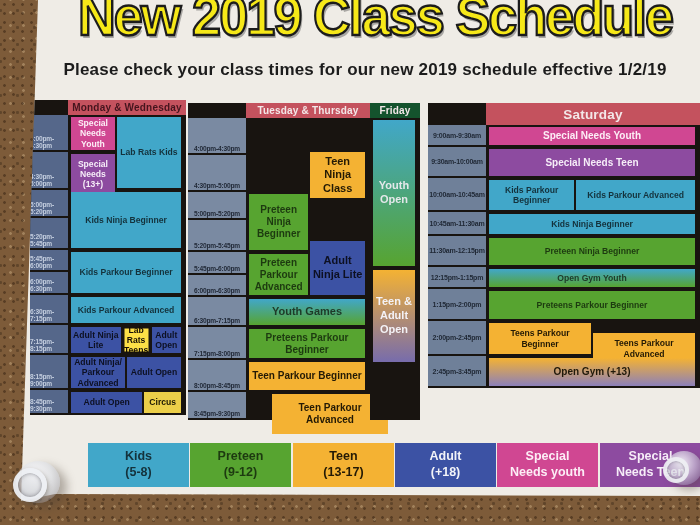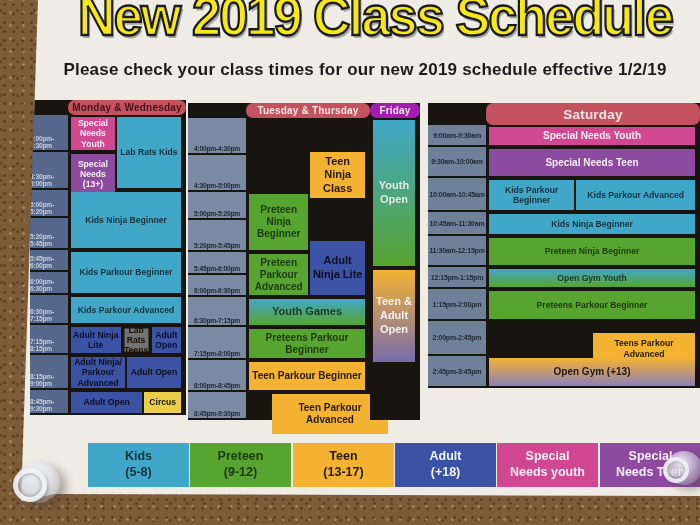--- a/index.html
+++ b/index.html
@@ -19,21 +19,21 @@
     font-size:56px;font-weight:bold;letter-spacing:-2px;line-height:1;
     white-space:nowrap;color:#f6e818;
     -webkit-text-stroke:2.4px #1c1c1c;
     text-shadow:2px 3px 0 rgba(40,40,40,.35);
     transform:scaleX(.93);transform-origin:center;}
   #subtitle{position:absolute;left:40px;top:60px;width:650px;text-align:center;
     font-size:17px;font-weight:bold;color:#1c1c1c;letter-spacing:.2px;}
   #schedule,#legend{position:absolute;left:0;top:0;width:700px;height:525px;}
   .blk{position:absolute;background:#181410;}
   .hdr{position:absolute;display:flex;align-items:center;justify-content:center;
-    font-weight:bold;font-size:10px;color:#f3e7e8;letter-spacing:.2px;border-radius:7px;}
+    font-weight:bold;font-size:10px;color:#f3e7e8;letter-spacing:.2px;}
   .hdr-dark{color:#44141d;}
   #block-saturday .hdr{font-size:13.5px;}
   #block-friday .hdr{font-size:10px;}
   .tcell{position:absolute;display:flex;align-items:flex-end;justify-content:center;
     font-size:6.6px;font-weight:bold;letter-spacing:-.2px;
     border-bottom:2px solid #181410;box-sizing:border-box;padding-bottom:1px;}
   .t-monday{background:#55678a;color:#c4cedf;}
   .t-tuesday{background:#7a8aa2;color:#222a38;}
   .t-saturday{background:#6f8099;color:#1f2734;align-items:center;font-size:7px;
     padding-bottom:0;}
@@ -81,21 +81,21 @@
           <div class="tcell t-monday" style="left: 0px; top: 225px; width: 38px; height: 30px; position: absolute;">7:15pm-8:15pm</div>
           <div class="tcell t-monday" style="left: 0px; top: 255px; width: 38px; height: 35px; position: absolute;">8:15pm-9:00pm</div>
           <div class="tcell t-monday" style="left: 0px; top: 290px; width: 38px; height: 25px; position: absolute;">8:45pm-9:30pm</div>
           <div class="cell" style="left: 41px; top: 17px; width: 43.92px; height: 33px; position: absolute; background: rgb(208, 71, 146); color: rgb(253, 238, 246);">Special Needs Youth</div>
           <div class="cell" style="left: 86.92px; top: 17px; width: 64.08px; height: 71px; position: absolute; background: rgb(65, 167, 201); color: rgb(20, 50, 60);">Lab Rats Kids</div>
           <div class="cell" style="left: 41px; top: 54px; width: 43.92px; height: 40px; position: absolute; background: rgb(141, 75, 160); color: rgb(246, 237, 248);">Special Needs (13+)</div>
           <div class="cell" style="left: 41px; top: 92px; width: 110px; height: 56px; position: absolute; background: rgb(65, 167, 201); color: rgb(20, 50, 60);">Kids Ninja Beginner</div>
           <div class="cell" style="left: 41px; top: 152px; width: 110px; height: 41px; position: absolute; background: rgb(65, 167, 201); color: rgb(20, 50, 60);">Kids Parkour Beginner</div>
           <div class="cell" style="left: 41px; top: 197px; width: 110px; height: 26px; position: absolute; background: rgb(65, 167, 201); color: rgb(20, 50, 60);">Kids Parkour Advanced</div>
           <div class="cell" style="left: 41px; top: 227px; width: 49.52px; height: 26px; position: absolute; background: rgb(60, 82, 164); color: rgb(13, 16, 34);">Adult Ninja Lite</div>
-          <div class="cell" style="left: 92.52px; top: 227px; width: 27.12px; height: 26px; position: absolute; background: #737373; color: rgb(24, 16, 4); box-shadow: rgb(24, 20, 16) 0px 0px 0px 1.5px inset;">Lab Rats Teens</div>
+          <div class="cell" style="left: 92.52px; top: 227px; width: 27.12px; height: 26px; position: absolute; background: #fde047; color: rgb(24, 16, 4); box-shadow: rgb(24, 20, 16) 0px 0px 0px 1.5px inset;">Lab Rats Teens</div>
           <div class="cell" style="left: 121.64px; top: 227px; width: 29.36px; height: 26px; position: absolute; background: rgb(60, 82, 164); color: rgb(13, 16, 34);">Adult Open</div>
           <div class="cell" style="left: 41px; top: 257px; width: 54px; height: 31px; position: absolute; background: rgb(60, 82, 164); color: rgb(13, 16, 34);">Adult Ninja/ Parkour Advanced</div>
           <div class="cell" style="left: 97px; top: 257px; width: 54px; height: 31px; position: absolute; background: rgb(60, 82, 164); color: rgb(13, 16, 34);">Adult Open</div>
           <div class="cell" style="left: 41px; top: 292px; width: 71.36px; height: 21px; position: absolute; background: rgb(60, 82, 164); color: rgb(13, 16, 34);">Adult Open</div>
           <div class="cell" style="left: 114.36px; top: 292px; width: 36.64px; height: 21px; position: absolute; background: rgb(236, 207, 73); color: rgb(28, 24, 4);">Circus</div>
         </div>
         <div class="blk" id="block-tuesday" style="left: 188px; top: 103px; width: 182px; height: 317px; position: absolute;">
           <div class="hdr" style="left: 58px; top: 0px; width: 124px; height: 15px; position: absolute; background: rgb(196, 82, 94);">Tuesday &amp; Thursday</div>
           <div class="tcell t-tuesday" style="left: 0px; top: 15px; width: 58px; height: 37px; position: absolute;">4:00pm-4:30pm</div>
           <div class="tcell t-tuesday" style="left: 0px; top: 52px; width: 58px; height: 37px; position: absolute;">4:30pm-5:00pm</div>
@@ -110,21 +110,21 @@
           <div class="cell fs11" style="left: 122.36px; top: 49.19px; width: 54.64px; height: 46.21px; position: absolute; background: rgb(244, 178, 51); color: rgb(36, 26, 5);">Teen Ninja Class</div>
           <div class="cell fs10" style="left: 61px; top: 91px; width: 59.36px; height: 56px; position: absolute; background: rgb(87, 164, 48); color: rgb(29, 58, 16);">Preteen Ninja Beginner</div>
           <div class="cell fs10" style="left: 61px; top: 151px; width: 59.36px; height: 41px; position: absolute; background: rgb(87, 164, 48); color: rgb(29, 58, 16);">Preteen Parkour Advanced</div>
           <div class="cell fs11" style="left: 122.36px; top: 138.2px; width: 54.64px; height: 53.8px; position: absolute; background: rgb(60, 82, 164); color: rgb(13, 16, 34);">Adult Ninja Lite</div>
           <div class="cell fs11" style="left: 61px; top: 196px; width: 116px; height: 26px; position: absolute; background: linear-gradient(rgb(65, 167, 201), rgb(87, 164, 48)); color: rgb(30, 58, 40);">Youth Games</div>
           <div class="cell fs10" style="left: 61px; top: 226px; width: 116px; height: 29px; position: absolute; background: rgb(87, 164, 48); color: rgb(29, 58, 16);">Preteens Parkour Beginner</div>
           <div class="cell fs10" style="left: 61px; top: 259px; width: 116px; height: 28px; position: absolute; background: rgb(244, 178, 51); color: rgb(36, 26, 5);">Teen Parkour Beginner</div>
           <div class="cell fs10" style="left: 61px; top: 291px; width: 116px; height: 40px; position: absolute; background: rgb(244, 178, 51); color: rgb(36, 26, 5); margin-left: 23px;">Teen Parkour Advanced</div>
         </div>
         <div class="blk" id="block-friday" style="left: 370px; top: 103px; width: 50px; height: 317px; position: absolute;">
-          <div class="hdr" style="left: 0px; top: 0px; width: 50px; height: 15px; position: absolute; background: #a21caf;">Friday</div>
+          <div class="hdr" style="left: 0px; top: 0px; width: 50px; height: 15px; position: absolute; background: #14532d;">Friday</div>
           <div class="cell fs11" style="left: 3px; top: 17px; width: 42px; height: 146px; position: absolute; background: linear-gradient(rgb(65, 167, 201), rgb(87, 164, 48)); color: rgb(228, 232, 234);">Youth Open</div>
           <div class="cell fs11" style="left: 3px; top: 167px; width: 42px; height: 92px; position: absolute; background: linear-gradient(rgb(244, 178, 51), rgb(119, 108, 172)); color: rgb(244, 242, 246);">Teen &amp; Adult Open</div>
         </div>
         <div class="blk" id="block-saturday" style="left: 428px; top: 103px; width: 272px; height: 285px; position: absolute;">
           <div class="hdr" style="left: 58px; top: 0px; width: 214px; height: 22px; position: absolute; background: rgb(196, 82, 94);">Saturday</div>
           <div class="tcell t-saturday" style="left: 0px; top: 22px; width: 58px; height: 22px; position: absolute;">9:00am-9:30am</div>
           <div class="tcell t-saturday" style="left: 0px; top: 44px; width: 58px; height: 31px; position: absolute;">9:30am-10:00am</div>
           <div class="tcell t-saturday" style="left: 0px; top: 75px; width: 58px; height: 34px; position: absolute;">10:00am-10:45am</div>
           <div class="tcell t-saturday" style="left: 0px; top: 109px; width: 58px; height: 24px; position: absolute;">10:45am-11:30am</div>
           <div class="tcell t-saturday" style="left: 0px; top: 133px; width: 58px; height: 31px; position: absolute;">11:30am-12:15pm</div>
@@ -133,20 +133,21 @@
           <div class="tcell t-saturday" style="left: 0px; top: 218px; width: 58px; height: 35px; position: absolute;">2:00pm-2:45pm</div>
           <div class="tcell t-saturday" style="left: 0px; top: 253px; width: 58px; height: 32px; position: absolute;">2:45pm-3:45pm</div>
           <div class="cell fs10" style="left: 61px; top: 24px; width: 206px; height: 18px; position: absolute; background: rgb(208, 71, 146); color: rgb(253, 238, 246);">Special Needs Youth</div>
           <div class="cell fs10" style="left: 61px; top: 46px; width: 206px; height: 27px; position: absolute; background: rgb(141, 75, 160); color: rgb(246, 237, 248);">Special Needs Teen</div>
           <div class="cell" style="left: 61px; top: 77px; width: 85.36px; height: 30px; position: absolute; background: rgb(65, 167, 201); color: rgb(20, 50, 60);">Kids Parkour Beginner</div>
           <div class="cell" style="left: 148.36px; top: 77px; width: 118.64px; height: 30px; position: absolute; background: rgb(65, 167, 201); color: rgb(20, 50, 60);">Kids Parkour Advanced</div>
           <div class="cell" style="left: 61px; top: 111px; width: 206px; height: 20px; position: absolute; background: rgb(65, 167, 201); color: rgb(20, 50, 60);">Kids Ninja Beginner</div>
           <div class="cell" style="left: 61px; top: 135px; width: 206px; height: 27px; position: absolute; background: rgb(87, 164, 48); color: rgb(29, 58, 16);">Preteen Ninja Beginner</div>
           <div class="cell" style="left: 61px; top: 166px; width: 206px; height: 18px; position: absolute; background: linear-gradient(rgb(65, 167, 201), rgb(87, 164, 48)); color: rgb(30, 58, 40);">Open Gym Youth</div>
           <div class="cell" style="left: 61px; top: 188px; width: 206px; height: 28px; position: absolute; background: rgb(87, 164, 48); color: rgb(29, 58, 16);">Preteens Parkour Beginner</div>
+          <div class="cell" style="left: 61px; top: 220px; width: 102px; height: 31px; position: absolute; background: rgb(244, 178, 51); color: rgb(36, 26, 5);">Teens Parkour Beginner</div>
           <div class="cell" style="left: 165px; top: 220px; width: 102px; height: 31px; position: absolute; background: rgb(244, 178, 51); color: rgb(36, 26, 5); margin-top: 10px;">Teens Parkour Advanced</div>
           <div class="cell fs10" style="left: 61px; top: 255px; width: 206px; height: 28px; position: absolute; background: linear-gradient(rgb(244, 178, 51), rgb(140, 128, 186)); color: rgb(32, 25, 10);">Open Gym (+13)</div>
         </div>
       </div>
     <div id="legend">
         <div class="lg-item" style="left: 88px; top: 443px; width: 101px; height: 44px; position: absolute; background: rgb(65, 167, 201); color: rgb(20, 50, 60);">Kids
 (5-8)</div>
         <div class="lg-item" style="left: 190px; top: 443px; width: 101px; height: 44px; position: absolute; background: rgb(87, 164, 48); color: rgb(29, 58, 16);">Preteen
 (9-12)</div>
         <div class="lg-item" style="left: 293px; top: 443px; width: 101px; height: 44px; position: absolute; background: rgb(244, 178, 51); color: rgb(36, 26, 5);">Teen

